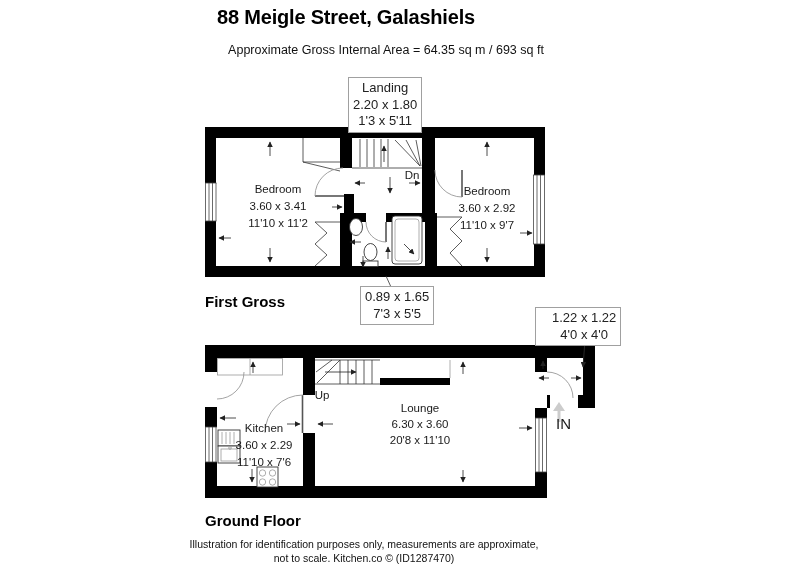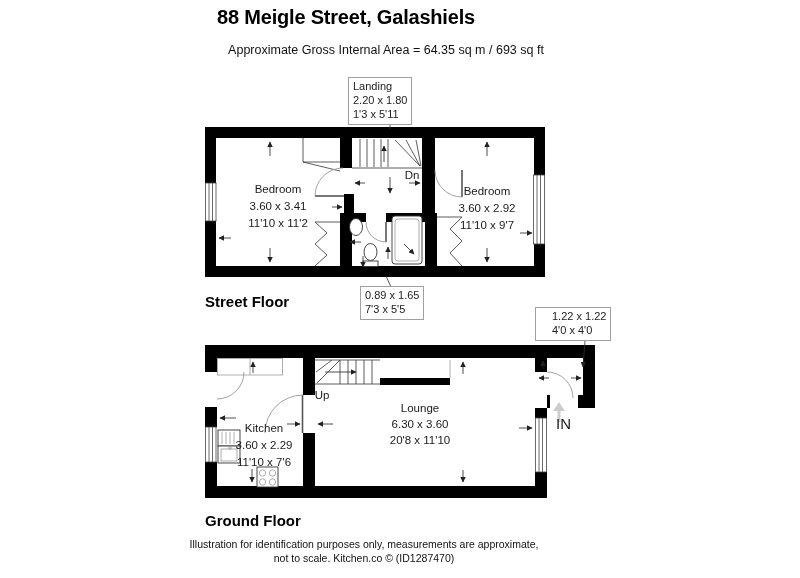--- a/index.html
+++ b/index.html
@@ -3,21 +3,21 @@
 <meta charset="utf-8">
 <style>
   html,body{margin:0;padding:0;background:#fff;}
   .page{position:relative;width:800px;height:578px;background:#ffffff;overflow:hidden;
         font-family:"Liberation Sans",sans-serif;color:#111;}
   .title{position:absolute;top:6px;left:0;width:692px;text-align:center;
          font-size:20px;font-weight:bold;letter-spacing:-0.2px;color:#000;}
   .subtitle{position:absolute;top:43px;left:0;width:772px;text-align:center;
             font-size:12.5px;color:#111;}
   .callout{position:absolute;background:#fff;border:1px solid #a0a0a0;
-           font-size:11px;line-height:1.27;text-align:left;padding:2px 4px;
+           font-size:13px;line-height:1.27;text-align:center;padding:2px 4px;
            color:#222;white-space:nowrap;z-index:3;}
   .floor-label{position:absolute;font-size:15px;font-weight:bold;color:#000;z-index:3;}
   .footer{position:absolute;top:538px;left:0;width:728px;text-align:center;
           font-size:10.5px;line-height:1.32;color:#111;}
   svg.plan{position:absolute;left:0;top:0;z-index:1;}
   svg text{font-family:"Liberation Sans",sans-serif;fill:#1a1a1a;font-size:11.5px;}
   svg text.room{text-anchor:middle;}
   svg text.big{font-size:15px;}
   .wall{fill:#000;}
   .cut{fill:#fff;}
@@ -251,21 +251,21 @@
   </div>
   <div class="callout" style="left:360px;top:286px;">
     <div>0.89 x 1.65</div>
     <div>7'3 x 5'5</div>
   </div>
   <div class="callout" style="left:535px;top:307px;padding-left:16px;">
     <div>1.22 x 1.22</div>
     <div>4'0 x 4'0</div>
   </div>
 
-  <div class="floor-label" style="left:205px;top:293px;">Street Floor</div>
+  <div class="floor-label" style="left:205px;top:293px;">First Gross</div>
   <div class="floor-label" style="left:205px;top:512px;text-align:center;">Ground Floor</div>
 
   <div class="footer">
     <div>Illustration for identification purposes only, measurements are approximate,</div>
     <div>not to scale. Kitchen.co © (ID1287470)</div>
   </div>
 
 </div>
 
 </body></html>

